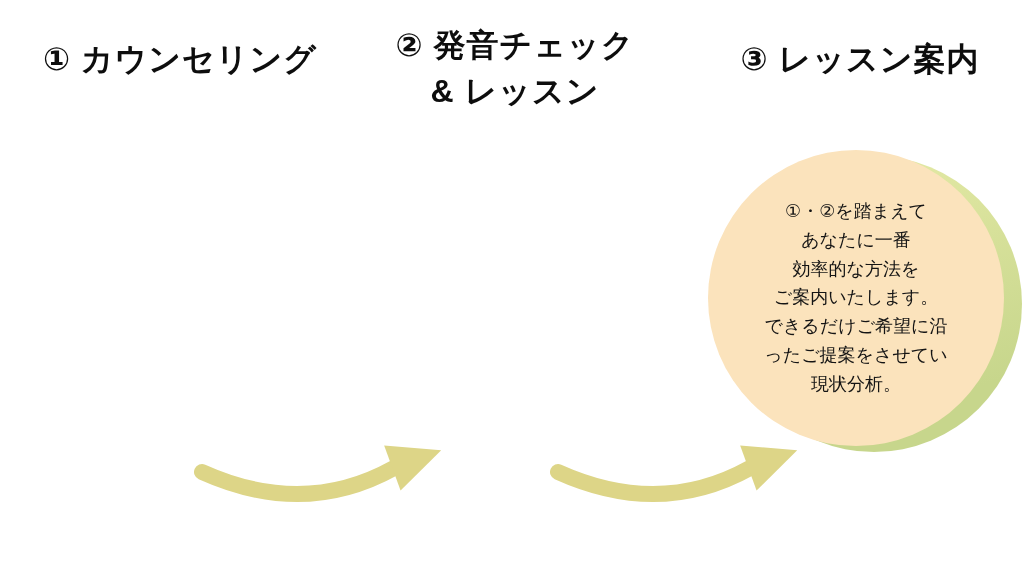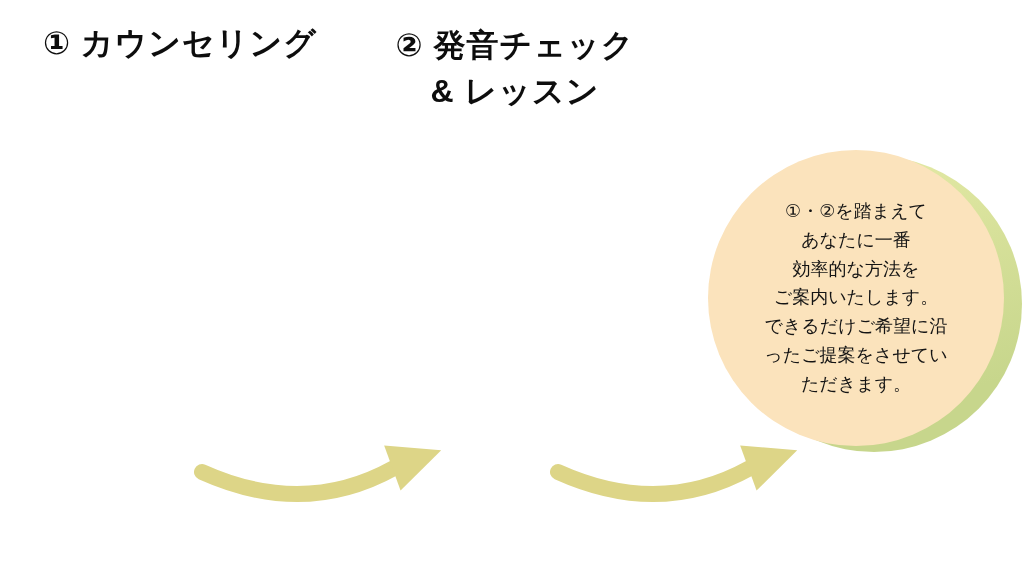--- a/index.html
+++ b/index.html
@@ -18,21 +18,21 @@
   .heading {
     position: absolute;
     font-size: 32px;
     font-weight: 600;
     letter-spacing: 1px;
     text-align: center;
     white-space: pre-line;
     line-height: 1.45;
     color: #0d0d0d;
   }
-  .heading-1 { left: 0px;   top: 20px; width: 360px; }
+  .heading-1 { left: 0px;   top: 36px; width: 360px; }
   .heading-2 { left: 360px; top: 22px; width: 310px; }
   .heading-3 { left: 700px; top: 36px; width: 320px; }
 
   .circle-wrap { position: absolute; }
   .circle-wrap-1 { left: 18px;  top: 148px; width: 296px; height: 296px; }
   .circle-wrap-2 { left: 362px; top: 136px; width: 300px; height: 300px; }
   .circle-wrap-3 { left: 708px; top: 150px; width: 296px; height: 296px; }
 
   .circle-back {
     position: absolute;
@@ -82,33 +82,34 @@
 </head>
 <body>
 
 <div class="canvas">
 
   <h2 class="heading heading-1">① カウンセリング</h2>
 
   <h2 class="heading heading-2">② 発音チェック
 &amp; レッスン</h2>
 
+  <h2 class="heading heading-3">③ レッスン案内</h2>
 
 
 
   <div class="circle-wrap circle-wrap-3">
     <div class="circle-back"></div>
     <div class="circle-front"></div>
     <div class="circle-text">①・②を踏まえて
 あなたに一番
 効率的な方法を
 ご案内いたします。
 できるだけご希望に沿
 ったご提案をさせてい
-ただきます。</div>
+現状分析。</div>
   </div>
 
   <div class="arrow arrow-1">
     <svg viewBox="0 0 270 90" aria-hidden="true">
       <path class="stroke" d="M 10 44 Q 112 90 202 40" fill="none" stroke-width="16" stroke-linecap="round"></path>
       <g transform="translate(206,38) rotate(-20)">
         <polygon class="head" points="-6,-24 46,0 -6,24"></polygon>
       </g>
     </svg>
   </div>

